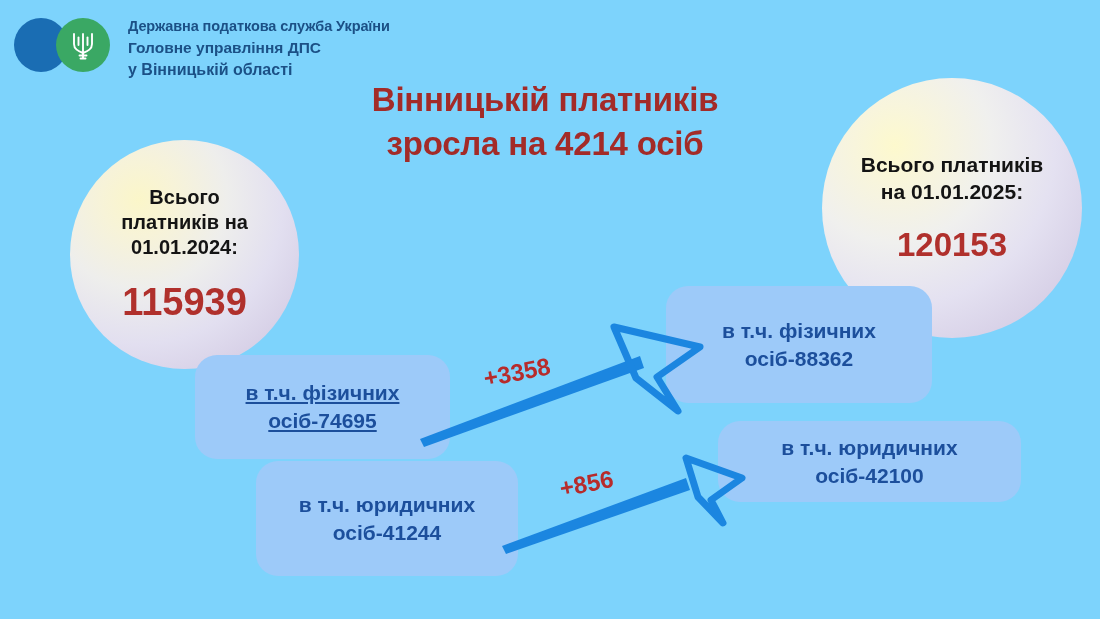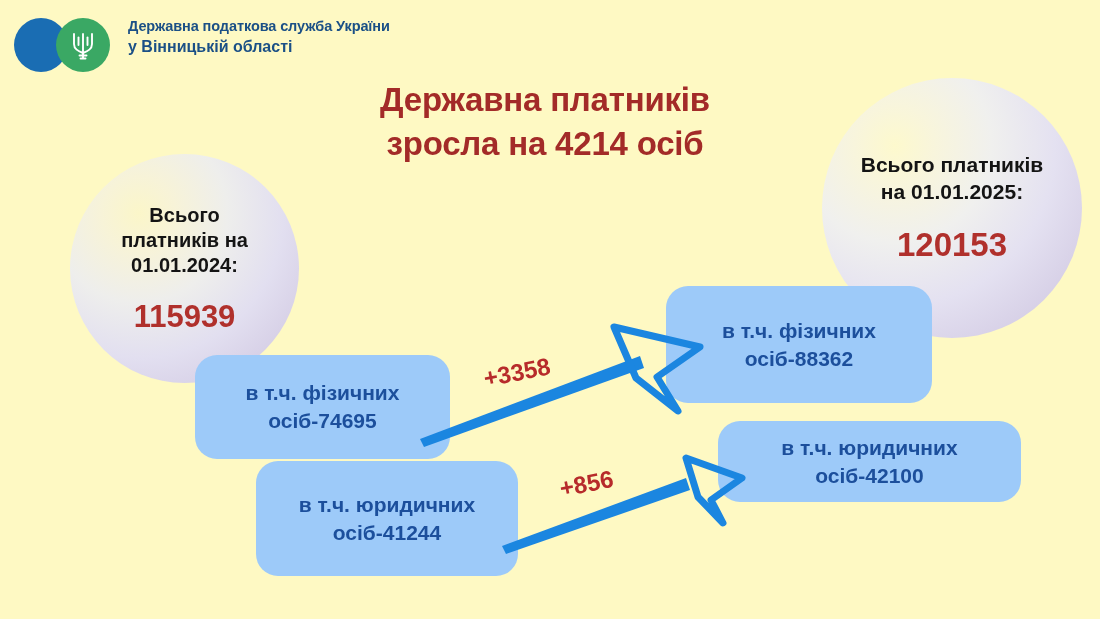--- a/index.html
+++ b/index.html
@@ -11,21 +11,21 @@
     height: 619px;
     overflow: hidden;
     background: #c7ddfb;
     font-family: "Liberation Sans", sans-serif;
     position: relative;
   }
   #canvas {
     position: relative;
     width: 1100px;
     height: 619px;
-    background: #fef9c3;
+    background: #7dd3fc;
     overflow: hidden;
   }
 
   
   #brand {
     position: absolute;
     left: 14px;
     top: 16px;
     display: flex;
     align-items: flex-start;
@@ -79,21 +79,21 @@
     position: absolute;
     border-radius: 50%;
     display: flex;
     flex-direction: column;
     align-items: center;
     justify-content: center;
     text-align: center;
     z-index: 4;
   }
   #pearl-left {
-    left: 70px; top: 154px;
+    left: 70px; top: 140px;
     width: 229px; height: 229px;
     background:
       radial-gradient(circle at 30% 26%, #fbf6c9 0%, #f7f3d8 16%, #eeeeec 38%, #e2dff0 62%, #d6cfe6 82%, #cfc6e0 100%);
   }
   #pearl-right {
     left: 822px; top: 78px;
     width: 260px; height: 260px;
     background:
       radial-gradient(circle at 28% 26%, #fdf9cd 0%, #f8f5dc 15%, #f0f0ee 36%, #e4e1f1 60%, #d6cfe6 82%, #cec4df 100%);
   }
@@ -101,42 +101,42 @@
     color: #141414;
     font-weight: bold;
     line-height: 1.25;
   }
   .pearl-value {
     color: #b0302c;
     font-weight: bold;
     margin-top: 21px;
   }
   #pearl-left .pearl-label  { font-size: 20px; width: 170px; }
-  #pearl-left .pearl-value  { font-size: 31px; }
+  #pearl-left .pearl-value  { font-size: 38px; }
   #pearl-right .pearl-label { font-size: 21px; width: 205px; }
   #pearl-right .pearl-value { font-size: 33px; }
 
   
   .databox {
     position: absolute;
     background: #9dcaf9;
     border-radius: 22px;
     display: flex;
     align-items: center;
     justify-content: center;
     text-align: center;
     color: #1c4f9c;
     font-weight: bold;
     font-size: 21px;
     line-height: 1.32;
     z-index: 5;
     box-sizing: border-box;
     padding: 6px 14px;
   }
-  #box-left-fiz  { left: 195px; top: 355px; width: 255px; height: 104px; }
+  #box-left-fiz  { left: 195px; top: 355px; width: 255px; height: 104px; text-decoration: underline; }
   #box-left-yur  { left: 256px; top: 461px; width: 262px; height: 115px; }
   #box-right-fiz { left: 666px; top: 286px; width: 266px; height: 117px; }
   #box-right-yur { left: 718px; top: 421px; width: 303px; height: 81px; }
 
   
   #arrows {
     position: absolute;
     left: 0; top: 0;
     width: 1100px; height: 619px;
     z-index: 6;
@@ -178,26 +178,27 @@
             <path d="M8.5 8.5 L8.5 16"></path>
             <path d="M17.5 8.5 L17.5 16"></path>
             <path d="M9.5 26.5 L16.5 26.5"></path>
             <path d="M10.5 29.5 L15.5 29.5"></path>
           </g>
         </svg>
       </div>
     </div>
     <div id="brand-text">
       <div id="brand-line1">Державна податкова служба України</div>
+      <div id="brand-line2">Головне управління ДПС</div>
       <div id="brand-line3">у Вінницькій області</div>
     </div>
   </div>
 
   <div id="title">
-    <span class="tline">Державна платників</span>
+    <span class="tline">Вінницькій платників</span>
     <span class="tline">зросла на 4214 осіб</span>
   </div>
 
   <div class="pearl" id="pearl-left">
     <div class="pearl-label">Всього платників на 01.01.2024:</div>
     <div class="pearl-value">115939</div>
   </div>
 
   <div class="pearl" id="pearl-right">
     <div class="pearl-label">Всього платників на 01.01.2025:</div>

